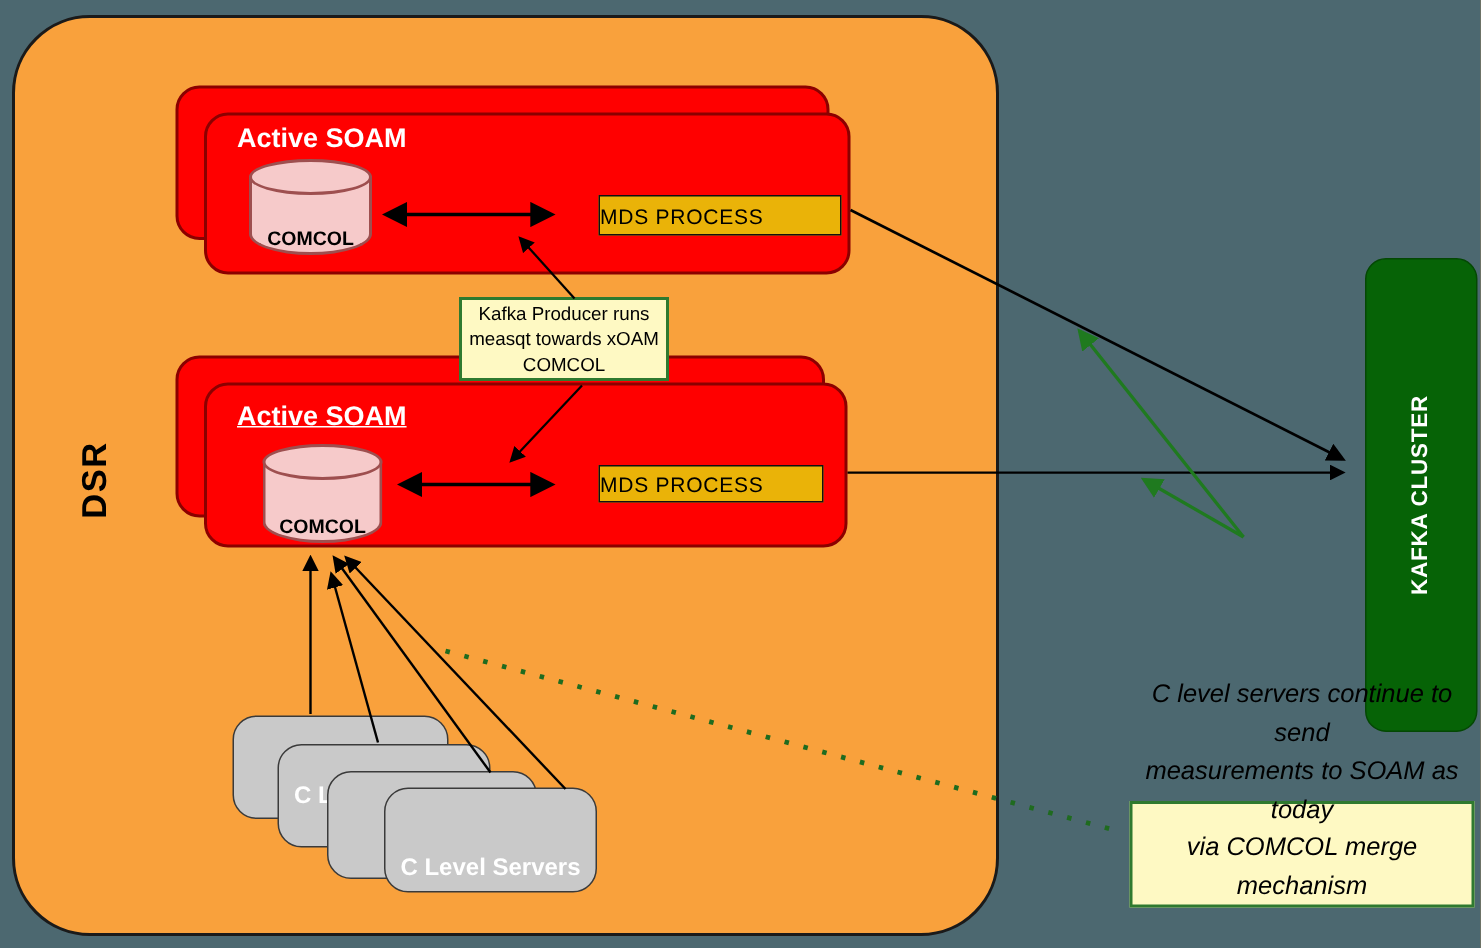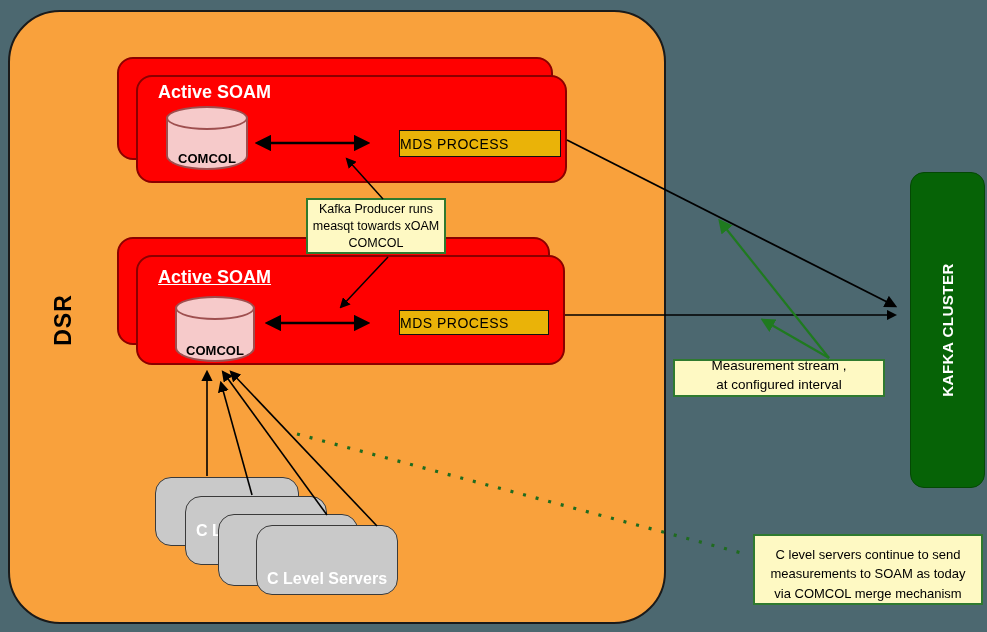--- a/index.html
+++ b/index.html
@@ -46,21 +46,21 @@
     font-size:13px;font-weight:600;color:#000;z-index:3;}
 
   
   .note{
     background:#fef9c3;border:2px solid #2F7A2F;
     display:flex;align-items:flex-end;justify-content:center;text-align:center;
     color:#000;white-space:pre-line;z-index:6;
   }
   .note-producer{font-size:12.5px;line-height:1.35;}
   .note-stream{font-size:13.5px;line-height:1.4;}
-  .note-clevel{font-size:13px;line-height:1.5;}
+  .note-clevel{font-size:17px;line-height:1.5;font-style:italic;}
 
   
   .server-box{
     background:#C9C9C9;border:1.5px solid #3a3a3a;border-radius:16px;
     color:#ffffff;font-weight:bold;font-size:16px;
     display:flex;align-items:center;justify-content:center;z-index:5;
   }
 
   
   .kafka-box{
@@ -110,24 +110,20 @@
   <div class="abs mds-box" style="left:375px;top:310px;width:150px;height:25px;">
     <span>MDS PROCESS</span>
   </div>
 
   <div class="abs note note-producer" style="left:306px;top:198px;width:140px;height:56px;">
     <span>Kafka Producer runs
 measqt towards xOAM
 COMCOL</span>
   </div>
 
-  <div class="abs note note-stream" style="left:673px;top:359px;width:212px;height:38px;">
-    <span>Measurement stream ,
-at configured interval</span>
-  </div>
 
   <div class="abs note note-clevel" style="left:753px;top:534px;width:230px;height:71px;">
     <span>C level  servers continue to send
 measurements to SOAM as today
 via COMCOL merge mechanism</span>
   </div>
 
   <div class="abs server-box" style="left:155px;top:477px;width:144px;height:69px;"></div>
   <div class="abs server-box" style="left:185px;top:496px;width:142px;height:69px;">
     <span>C Level Servers</span>

